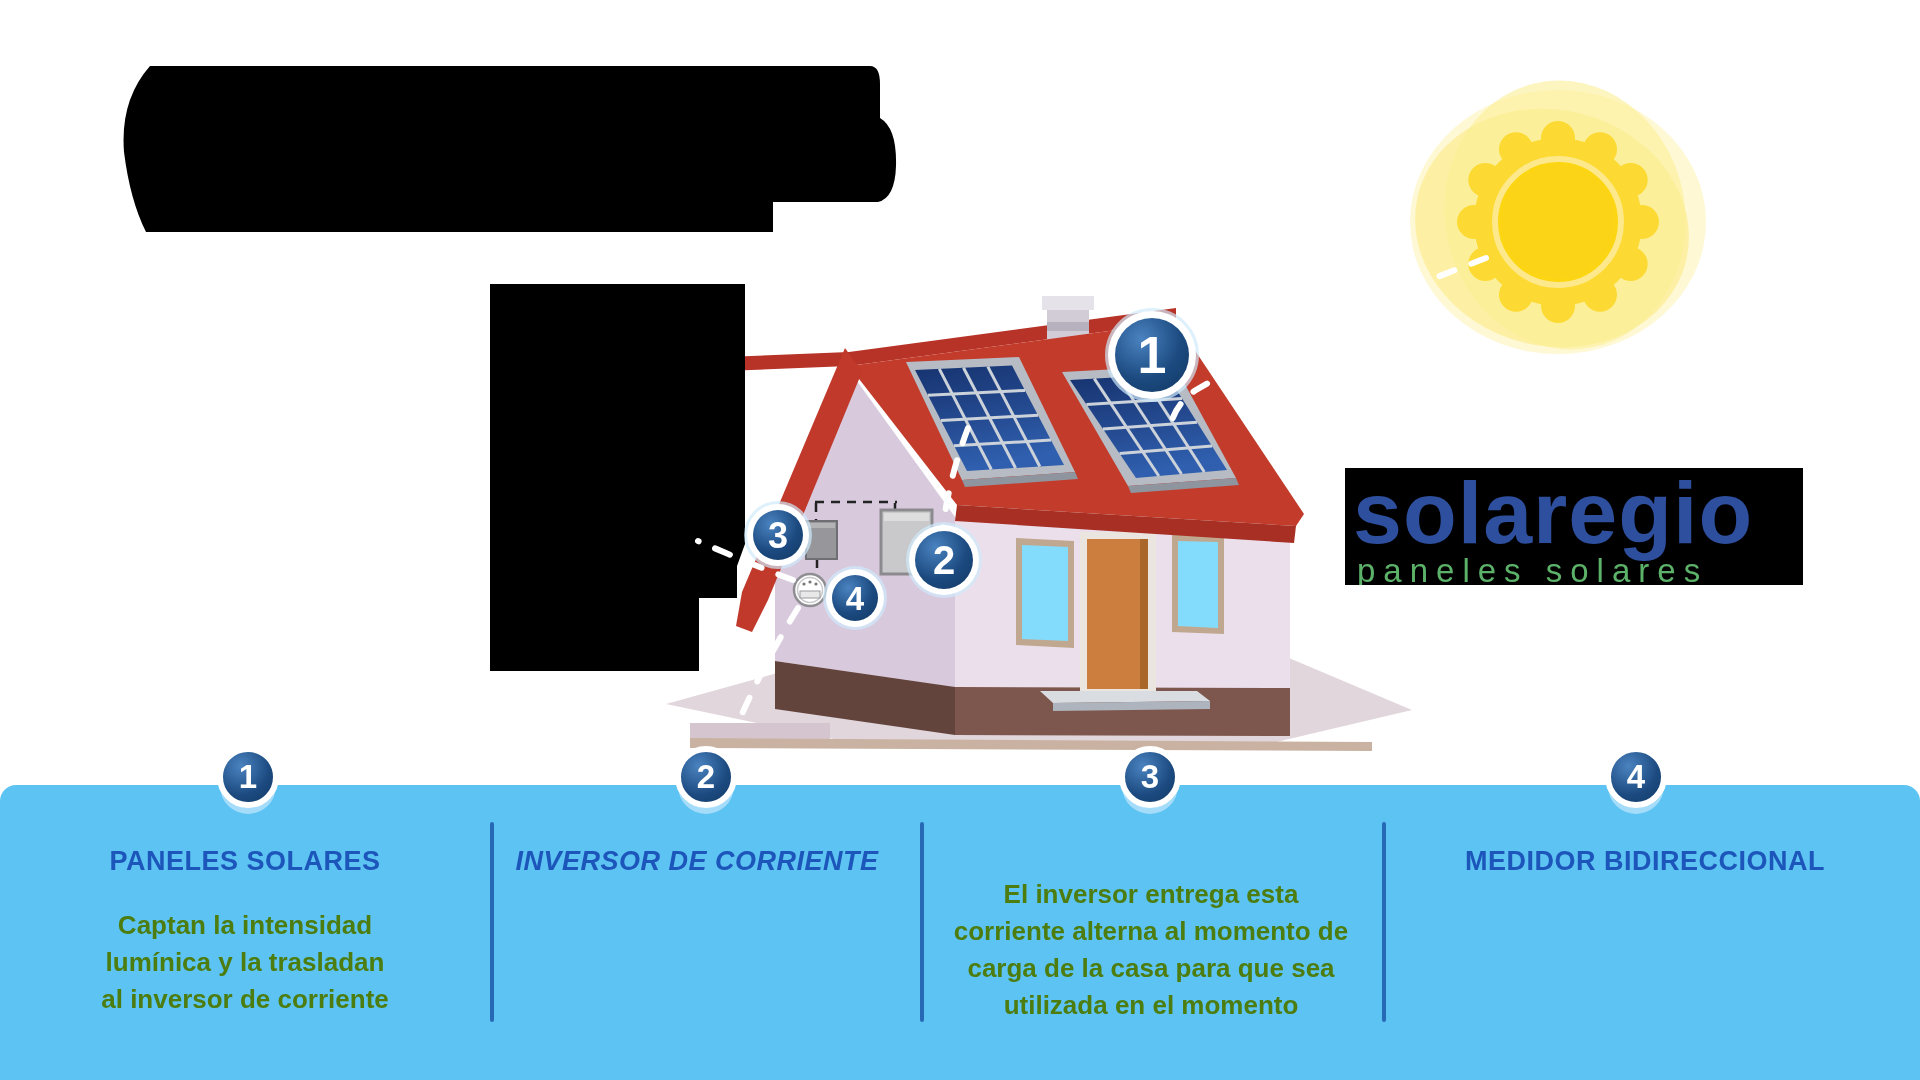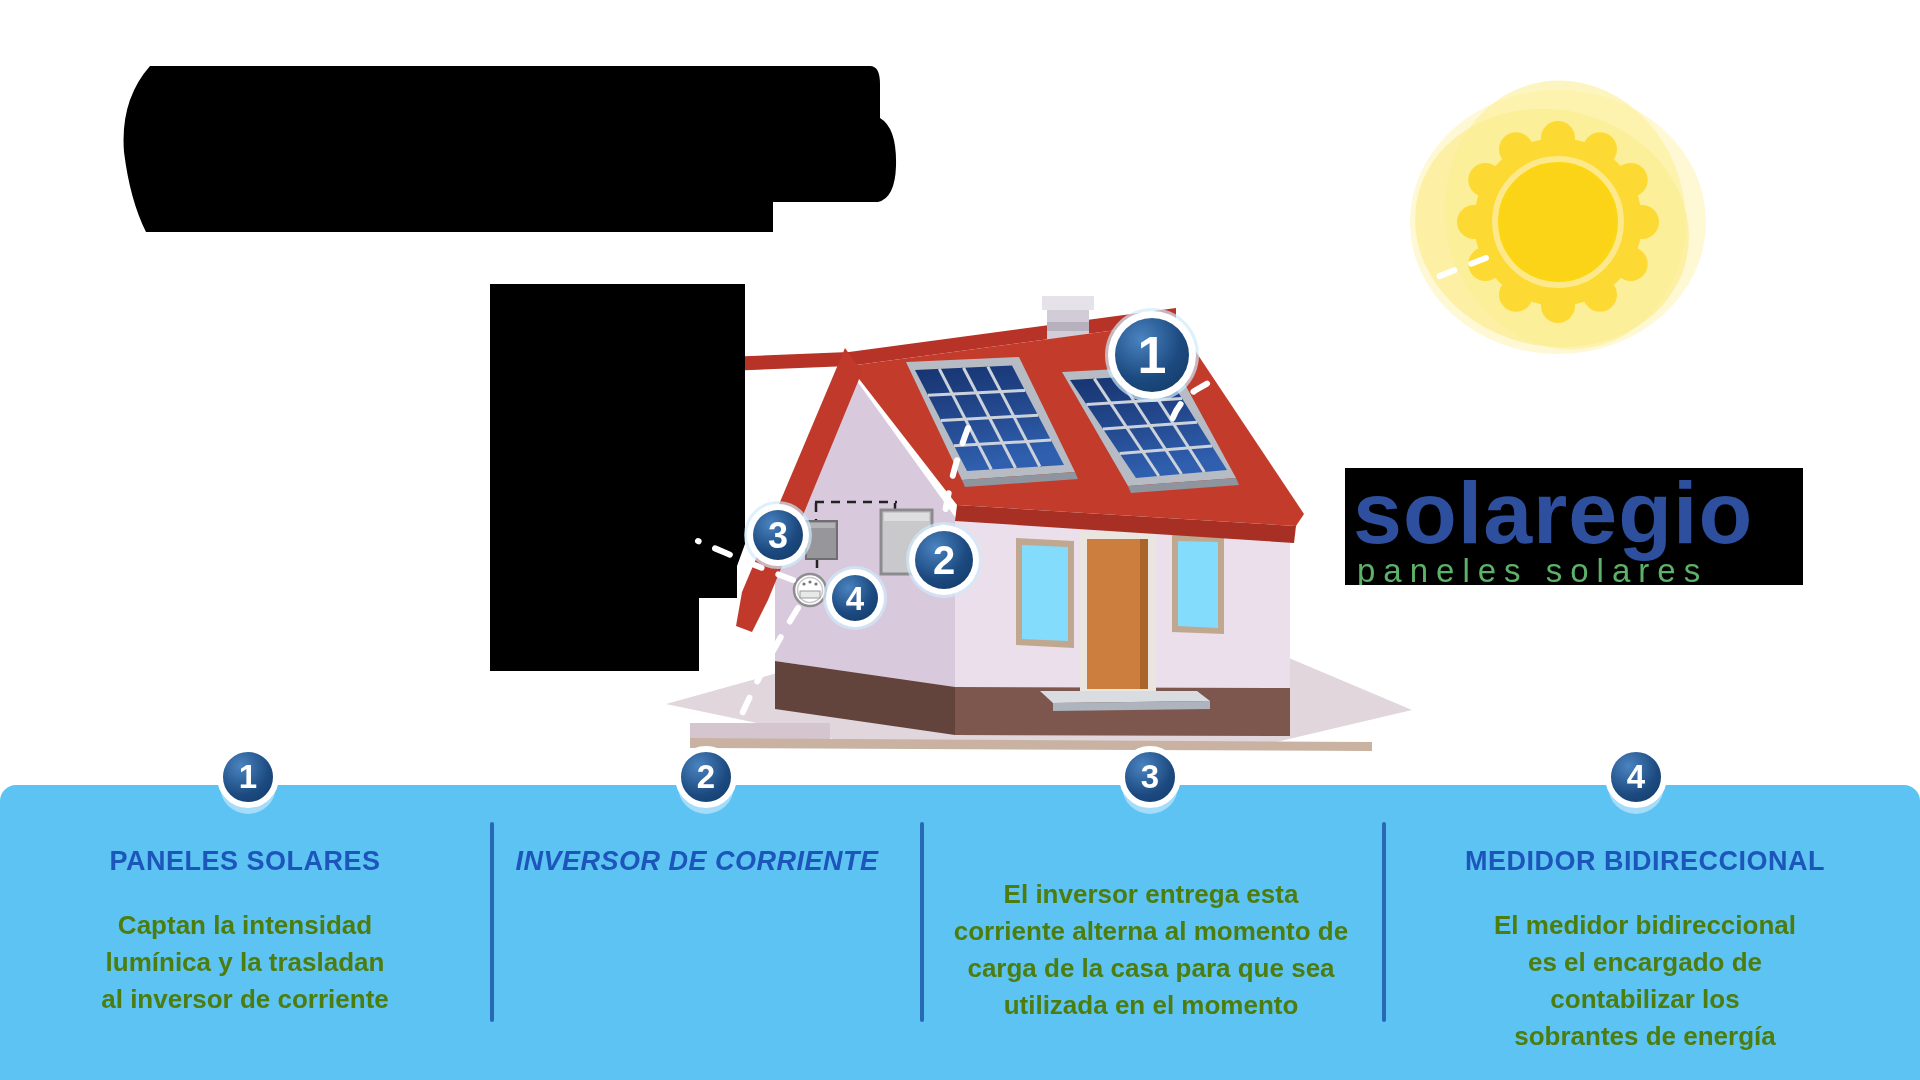--- a/index.html
+++ b/index.html
@@ -256,19 +256,15 @@
     <div class="step-heading">INVERSOR DE CORRIENTE</div>
   </div>
   <div class="step-col c3">
     <div class="step-body">El inversor entrega esta
 corriente alterna al momento de
 carga de la casa para que sea
 utilizada en el momento</div>
   </div>
   <div class="step-col c4">
     <div class="step-heading">MEDIDOR BIDIRECCIONAL</div>
-    <div class="step-body">El medidor bidireccional
-es el encargado de
-contabilizar los
-sobrantes de energía</div>
   </div>
 
 </div>
 
 </body></html>

